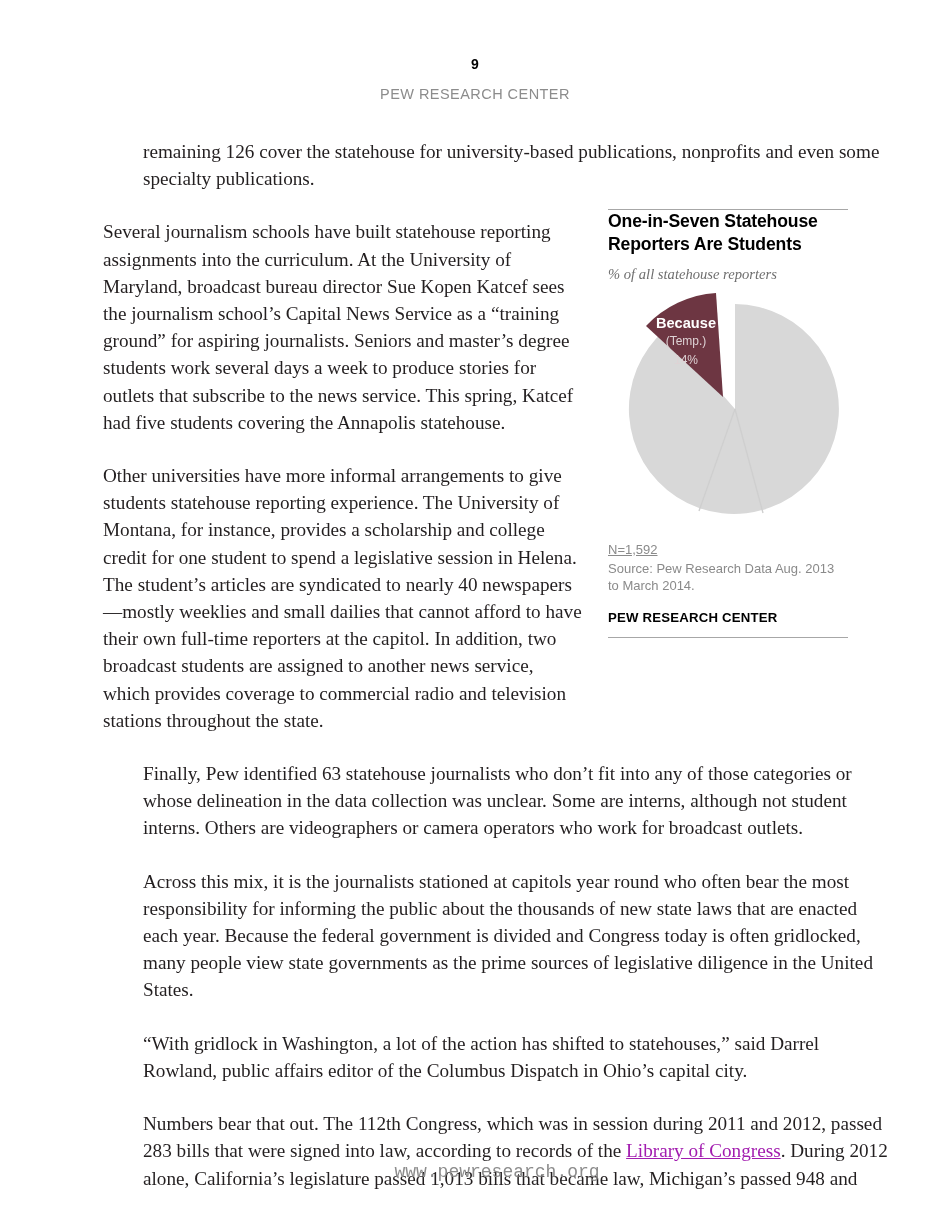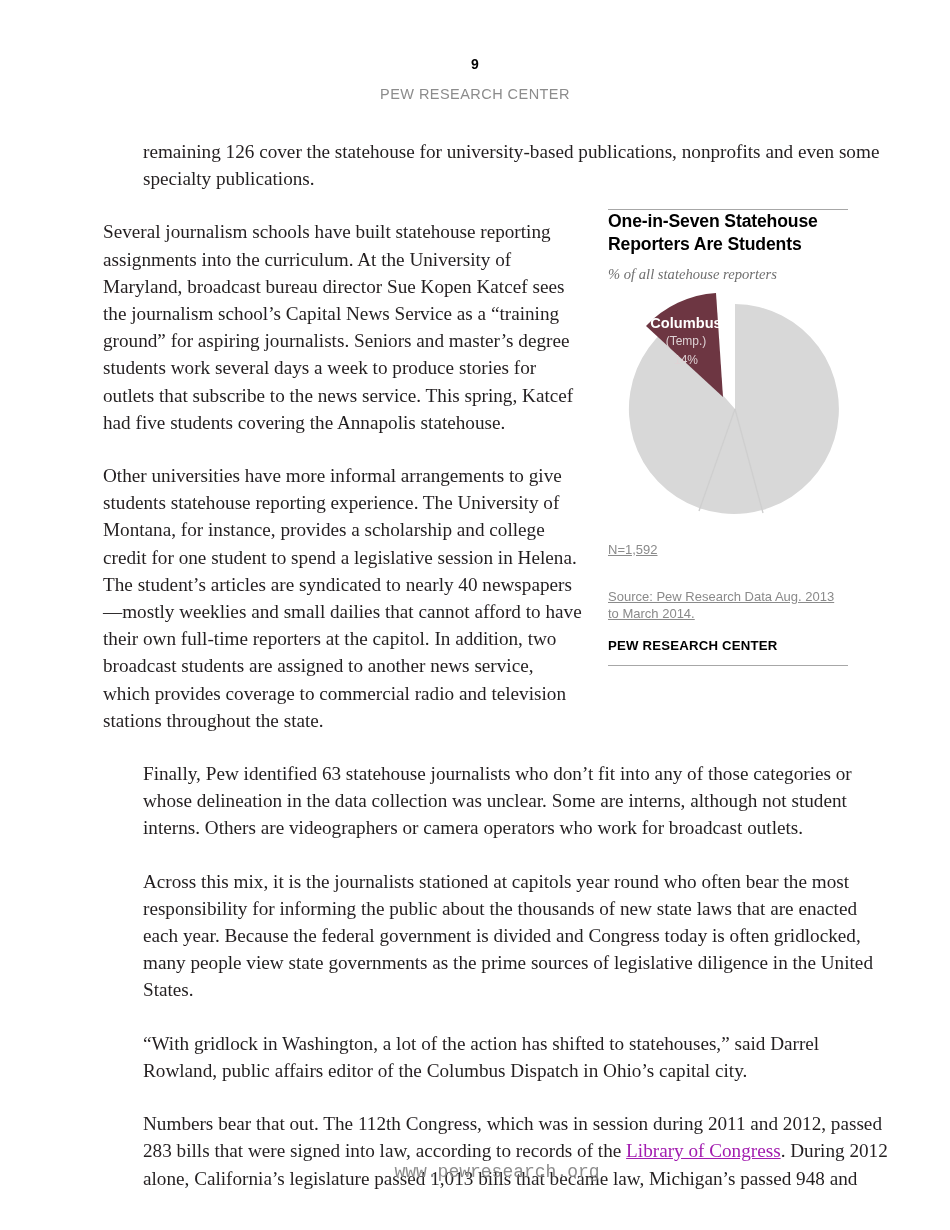--- a/index.html
+++ b/index.html
@@ -123,21 +123,21 @@
     line-height: 19px;
   }
 
   .fig-note {
     font-family: "Liberation Sans", "DejaVu Sans", sans-serif;
     font-size: 13px;
     color: #8a8a8a;
     line-height: 17.5px;
   }
   .fig-n      { margin-top: 10px; text-decoration: underline; }
-  .fig-source { margin-top: 29px; width: 236px; text-decoration: underline; }
+  .fig-source { margin-top: 1px; width: 236px; }
   .fig-org {
     font-family: "Liberation Sans", "DejaVu Sans", sans-serif;
     font-size: 13.2px;
     font-weight: bold;
     letter-spacing: 0.2px;
     color: #000000;
     margin-top: 15px;
   }
 
   
@@ -195,21 +195,21 @@
         <path d="M 127,120 L 91,222" stroke="#cfcfcf" stroke-width="1.4" fill="none"></path>
         <path d="M 127,120 L 155,224" stroke="#cfcfcf" stroke-width="1.4" fill="none"></path>
       </g>
 
       <g>
         <path d="M 117,112 L 110,8 A 105,105 0 0 0 40,41 Z" fill="#6d3642" transform="translate(-2,-4)"></path>
       </g>
     </svg>
 
     <div class="slice-label">
-      <span class="l1">Columbus</span>
+      <span class="l1">Because</span>
       <span class="l2">(Temp.)</span>
       <span class="l3">14%</span>
     </div>
   </div>
 
   <div class="fig-note fig-n">N=1,592</div>
   <div class="fig-note fig-source">Source: Pew Research Data Aug. 2013 to March 2014.</div>
   <div class="fig-org">PEW RESEARCH CENTER</div>
 
   <div class="fig-rule bottom"></div>

